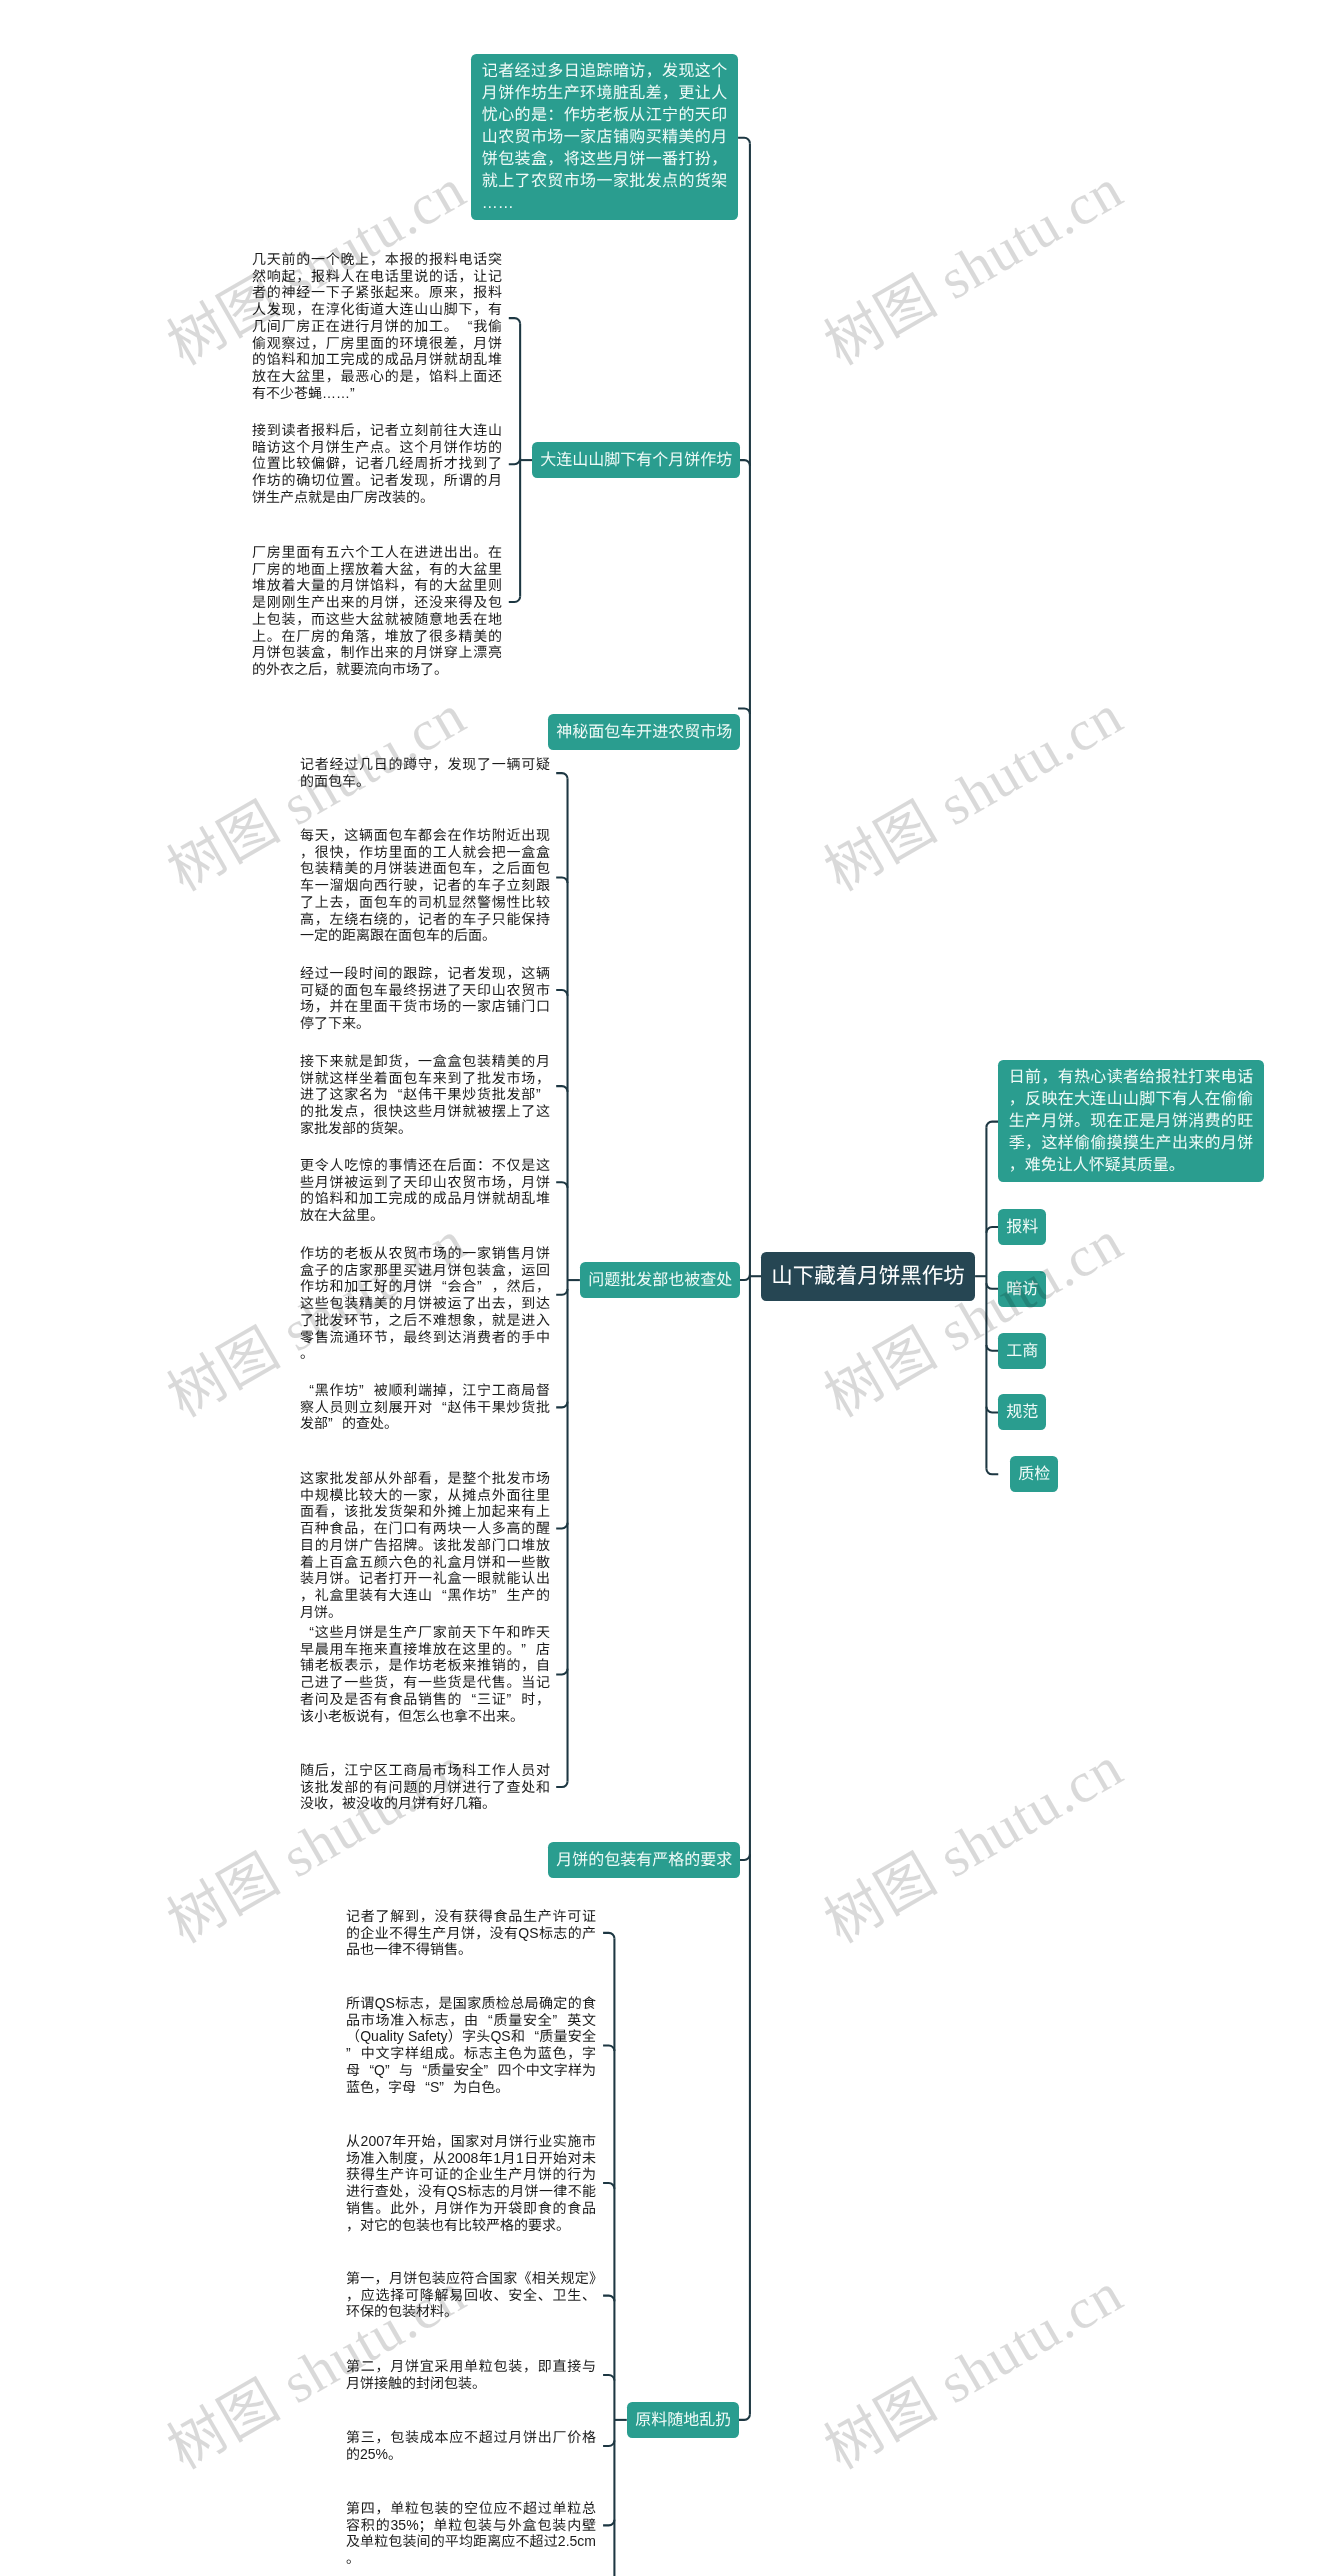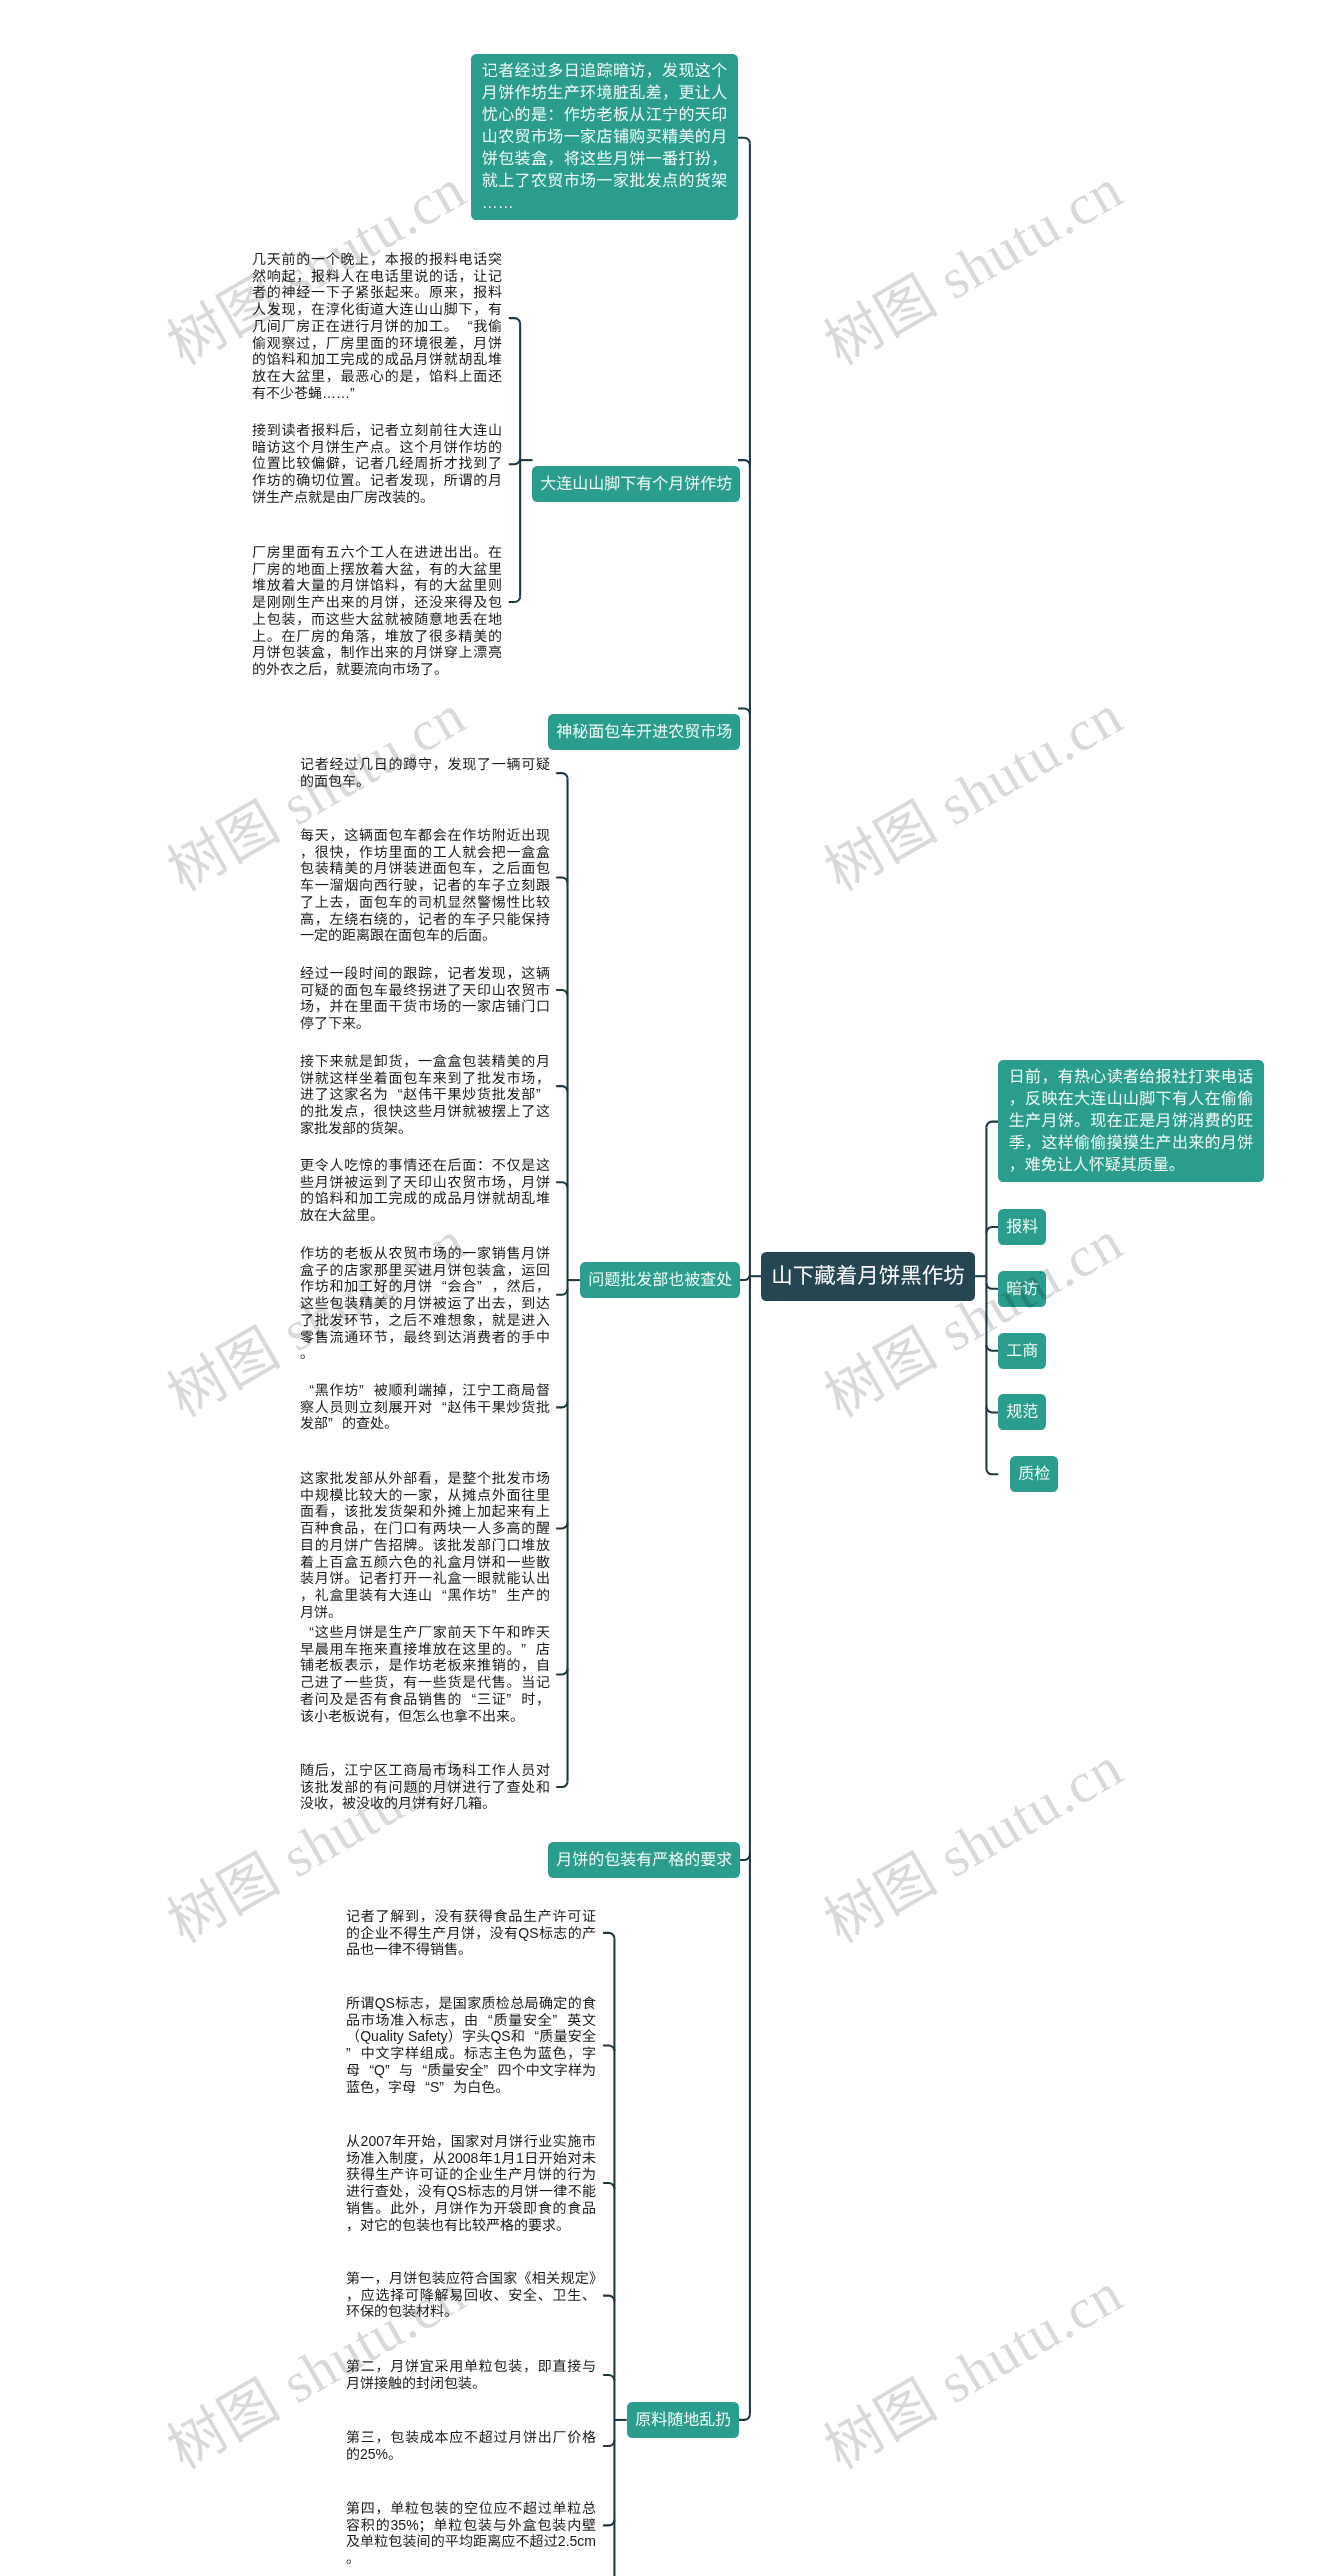--- a/index.html
+++ b/index.html
@@ -84,21 +84,21 @@
       <path d="M 648.5 5155 A 11 11 0 0 0 637.5 5144 L 626.5 5144" fill="none" stroke="#1d3742" stroke-width="4"></path>
       <path d="M 648.5 5292.5 A 11 11 0 0 0 637.5 5281.5 L 626.5 5281.5" fill="none" stroke="#1d3742" stroke-width="4"></path>
       <path d="M 648.5 5495 A 11 11 0 0 0 637.5 5484 L 626.5 5484" fill="none" stroke="#1d3742" stroke-width="4"></path>
       <path d="M 648.5 5659.5 A 11 11 0 0 1 637.5 5670.5 L 626.5 5670.5" fill="none" stroke="#1d3742" stroke-width="4"></path>
       <path d="M 648.5 5862 A 11 11 0 0 1 637.5 5873 L 626.5 5873" fill="none" stroke="#1d3742" stroke-width="4"></path>
       <path d="M 648.5 6129 A 11 11 0 0 1 637.5 6140 L 626.5 6140" fill="none" stroke="#1d3742" stroke-width="4"></path>
     </svg>
   <div id="nodes">
       <div class="node nd-root" style="left: 761px; top: 1252px;">山下藏着月饼黑作坊</div>
       <div class="node nd-greenpara" style="width: 267px; left: 471px; top: 54px;">记者经过多日追踪暗访，发现这个月饼作坊生产环境脏乱差，更让人忧心的是：作坊老板从江宁的天印山农贸市场一家店铺购买精美的月饼包装盒，将这些月饼一番打扮，就上了农贸市场一家批发点的货架……</div>
-      <div class="node nd-green" style="left: 532px; top: 442px; margin-top: 24px;">大连山山脚下有个月饼作坊</div>
+      <div class="node nd-green" style="left: 532px; top: 442px;">大连山山脚下有个月饼作坊</div>
       <div class="node nd-text" style="max-width: 250px; width: max-content; left: 252px; top: 251px;">几天前的一个晚上，本报的报料电话突然响起，报料人在电话里说的话，让记者的神经一下子紧张起来。原来，报料人发现，在淳化街道大连山山脚下，有几间厂房正在进行月饼的加工。<span class="fw fw-o">“</span>我偷偷观察过，厂房里面的环境很差，月饼的馅料和加工完成的成品月饼就胡乱堆放在大盆里，最恶心的是，馅料上面还有不少苍蝇……<span class="fw fw-c">”</span></div>
       <div class="node nd-text" style="max-width: 250px; width: max-content; left: 252px; top: 422px;">接到读者报料后，记者立刻前往大连山暗访这个月饼生产点。这个月饼作坊的位置比较偏僻，记者几经周折才找到了作坊的确切位置。记者发现，所谓的月饼生产点就是由厂房改装的。</div>
       <div class="node nd-text" style="max-width: 250px; width: max-content; left: 252px; top: 544px;">厂房里面有五六个工人在进进出出。在厂房的地面上摆放着大盆，有的大盆里堆放着大量的月饼馅料，有的大盆里则是刚刚生产出来的月饼，还没来得及包上包装，而这些大盆就被随意地丢在地上。在厂房的角落，堆放了很多精美的月饼包装盒，制作出来的月饼穿上漂亮的外衣之后，就要流向市场了。</div>
       <div class="node nd-green" style="left: 548px; top: 690px; margin-top: 24px;">神秘面包车开进农贸市场</div>
       <div class="node nd-green" style="left: 580px; top: 1262px;">问题批发部也被查处</div>
       <div class="node nd-text" style="max-width: 250px; width: max-content; left: 300px; top: 756px;">记者经过几日的蹲守，发现了一辆可疑的面包车。</div>
       <div class="node nd-text" style="max-width: 250px; width: max-content; left: 300px; top: 827px;">每天，这辆面包车都会在作坊附近出现，很快，作坊里面的工人就会把一盒盒包装精美的月饼装进面包车，之后面包车一溜烟向西行驶，记者的车子立刻跟了上去，面包车的司机显然警惕性比较高，左绕右绕的，记者的车子只能保持一定的距离跟在面包车的后面。</div>
       <div class="node nd-text" style="max-width: 250px; width: max-content; left: 300px; top: 965px;">经过一段时间的跟踪，记者发现，这辆可疑的面包车最终拐进了天印山农贸市场，并在里面干货市场的一家店铺门口停了下来。</div>
       <div class="node nd-text" style="max-width: 250px; width: max-content; left: 300px; top: 1053px;">接下来就是卸货，一盒盒包装精美的月饼就这样坐着面包车来到了批发市场，进了这家名为<span class="fw fw-o">“</span>赵伟干果炒货批发部<span class="fw fw-c">”</span>的批发点，很快这些月饼就被摆上了这家批发部的货架。</div>
       <div class="node nd-text" style="max-width: 250px; width: max-content; left: 300px; top: 1157px;">更令人吃惊的事情还在后面：不仅是这些月饼被运到了天印山农贸市场，月饼的馅料和加工完成的成品月饼就胡乱堆放在大盆里。</div>

